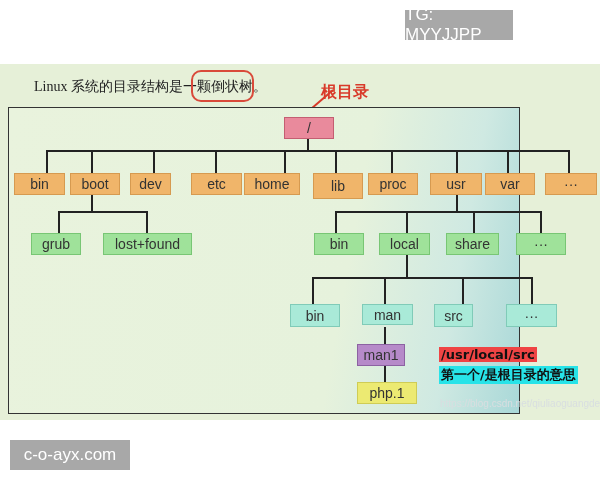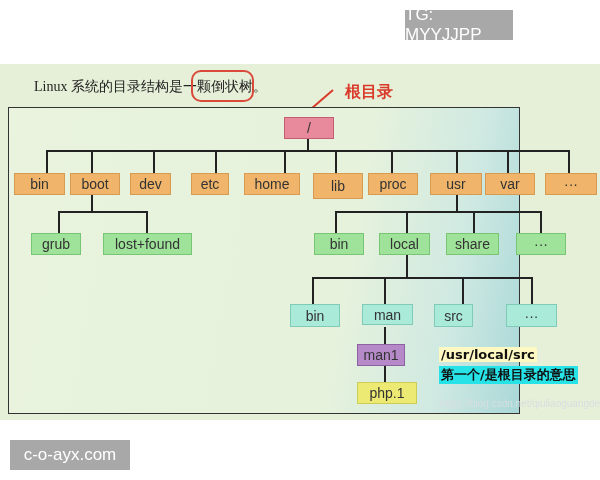--- a/index.html
+++ b/index.html
@@ -3,31 +3,31 @@
 <meta charset="utf-8">
 <style>
   html,body{margin:0;padding:0;}
   body{width:600px;height:480px;background:#ffffff;position:relative;overflow:hidden;font-family:"Liberation Sans","DejaVu Sans",sans-serif;}
   .badge{position:absolute;background:#a8a8a8;color:#fff;font-size:17px;display:flex;align-items:center;justify-content:center;}
   #tg{left:405px;top:10px;width:108px;height:30px;}
   #site{left:10px;top:440px;width:120px;height:30px;}
   .slide{position:absolute;left:0;top:64px;width:600px;height:356px;background:#e6f0d8;}
   .caption{position:absolute;left:34px;top:78px;font-family:"Liberation Serif","DejaVu Serif",serif;font-size:14px;color:#222;}
   .circle{position:absolute;left:191px;top:70px;width:63px;height:32px;border:2px solid #d94a3a;border-radius:10px;box-sizing:border-box;}
-  .root-label{position:absolute;left:345px;top:82px;color:#d93a2a;font-size:16px;font-weight:bold;font-family:"DejaVu Sans",sans-serif;}
+  .root-label{position:absolute;left:321px;top:82px;color:#d93a2a;font-size:16px;font-weight:bold;font-family:"DejaVu Sans",sans-serif;}
   .frame{position:absolute;left:8px;top:107px;width:510px;height:305px;border:1px solid #333;background:linear-gradient(100deg,#e9f3dd 0%,#e6f2dc 65%,#cfe9e2 85%,#a9d8d8 100%);}
   .node{position:absolute;display:flex;align-items:center;justify-content:center;font-size:14px;color:#333;box-sizing:border-box;}
   .orange{background:#f0b56a;border:1px solid #d69a50;}
   .green{background:#9fe29a;border:1px solid #78c674;}
   .cyan{background:#a9ead8;border:1px solid #80cbb8;}
   .purple{background:#b68ac9;border:1px solid #8c62a2;}
   .yellow{background:#ecea72;border:1px solid #cfcc55;}
   .pink{background:#e98a9c;border:1px solid #c45e72;}
   .line{position:absolute;background:#222;}
-  .note1{position:absolute;left:439px;top:347px;background:#fef9c3;font-size:13px;font-weight:bold;color:#111;padding:0 2px;font-family:"DejaVu Sans",sans-serif;}
+  .note1{position:absolute;left:439px;top:347px;background:#ef4444;font-size:13px;font-weight:bold;color:#111;padding:0 2px;font-family:"DejaVu Sans",sans-serif;}
   .note2{position:absolute;left:439px;top:366px;background:#27e3e8;font-size:13px;font-weight:bold;color:#111;padding:0 2px;font-family:"DejaVu Sans",sans-serif;}
   .wm{position:absolute;left:440px;top:398px;font-size:10px;color:#d8dee0;}
 </style>
 </head>
 <body>
 
 <div class="badge" id="tg">TG: MYYJJPP</div>
 
 <div class="slide"></div>
 <div class="caption">Linux 系统的目录结构是一颗倒状树。</div>
@@ -74,21 +74,21 @@
 <div class="line" style="left:462px;top:277px;width:2px;height:27px"></div>
 <div class="line" style="left:531px;top:277px;width:2px;height:27px"></div>
 <div class="line" style="left:384px;top:327px;width:2px;height:17px"></div>
 <div class="line" style="left:384px;top:365px;width:2px;height:17px"></div>
 
 <div class="node pink" style="left:284px;top:117px;width:50px;height:22px">/</div>
 
 <div class="node orange" style="left:14px;top:173px;width:51px;height:22px">bin</div>
 <div class="node orange" style="left:70px;top:173px;width:50px;height:22px">boot</div>
 <div class="node orange" style="left:130px;top:173px;width:41px;height:22px">dev</div>
-<div class="node orange" style="left:191px;top:173px;width:38px;height:22px">etc</div>
+<div class="node orange" style="left:191px;top:173px;width:51px;height:22px">etc</div>
 <div class="node orange" style="left:244px;top:173px;width:56px;height:22px">home</div>
 <div class="node orange" style="left:313px;top:173px;width:50px;height:26px">lib</div>
 <div class="node orange" style="left:368px;top:173px;width:50px;height:22px">proc</div>
 <div class="node orange" style="left:430px;top:173px;width:52px;height:22px">usr</div>
 <div class="node orange" style="left:485px;top:173px;width:50px;height:22px">var</div>
 <div class="node orange" style="left:545px;top:173px;width:52px;height:22px">···</div>
 
 <div class="node green" style="left:31px;top:233px;width:50px;height:22px">grub</div>
 <div class="node green" style="left:103px;top:233px;width:89px;height:22px">lost+found</div>
 

